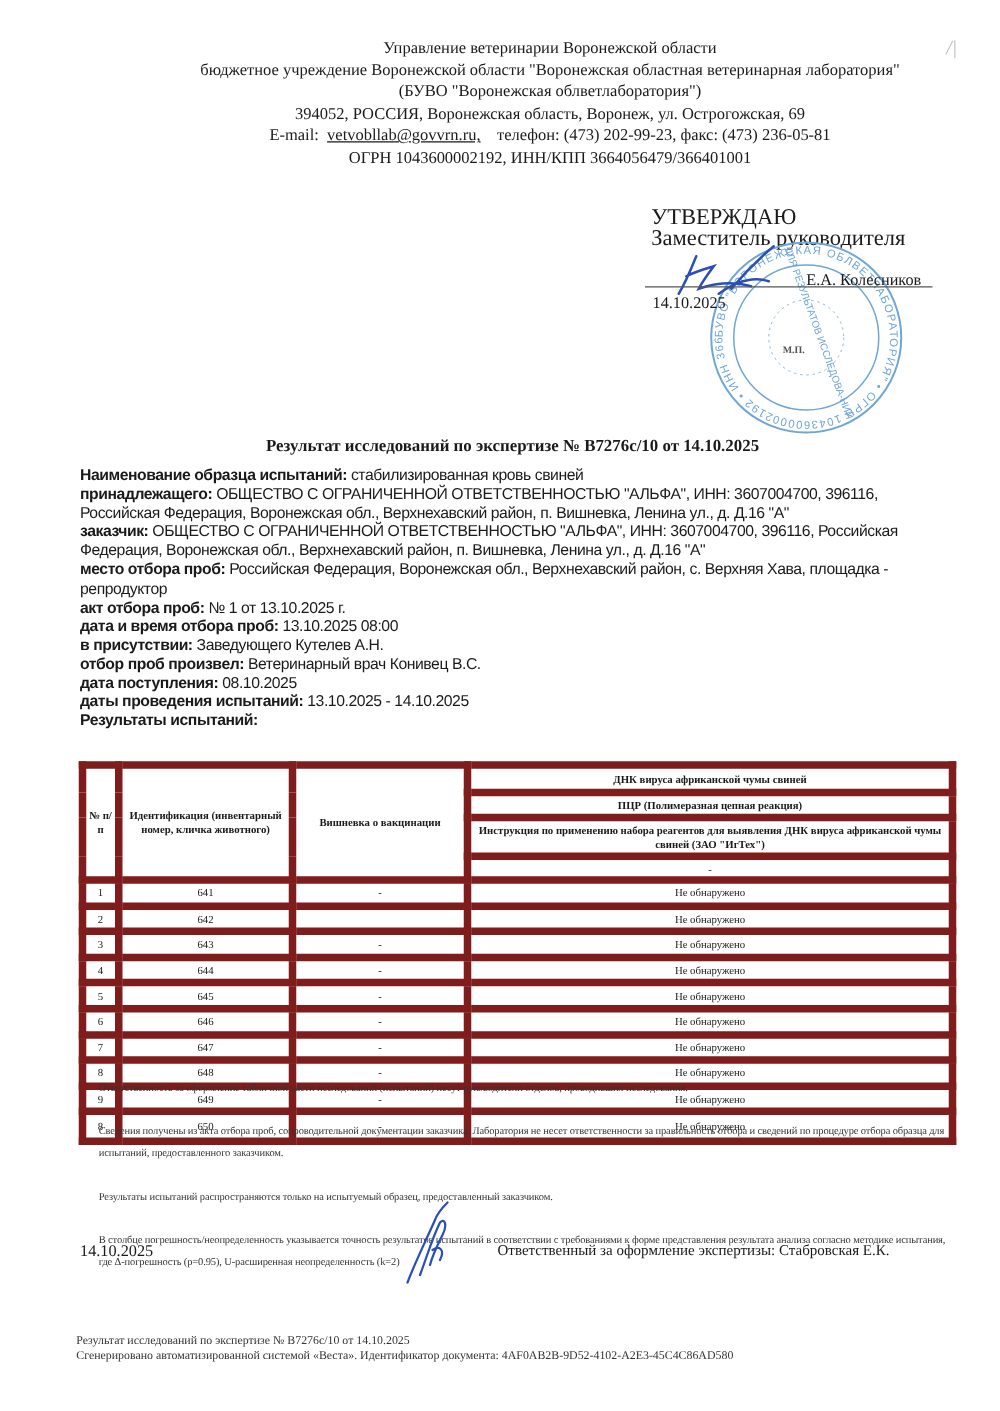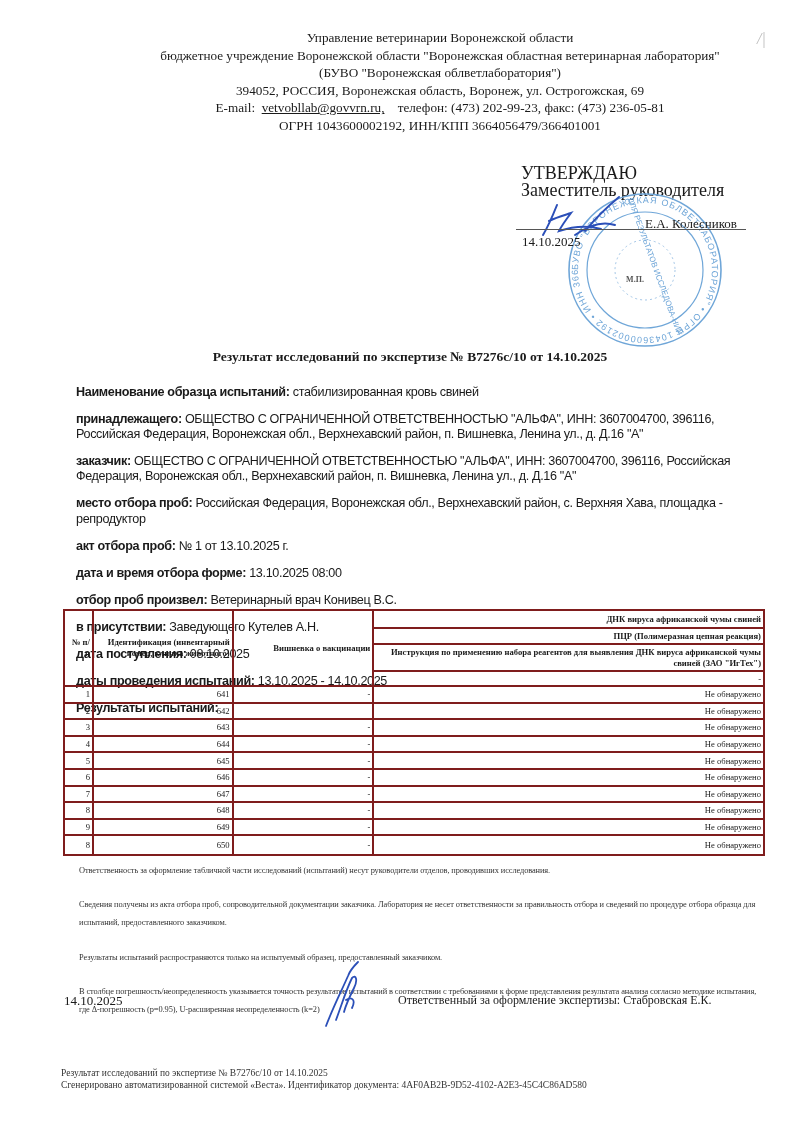--- a/index.html
+++ b/index.html
@@ -16,25 +16,25 @@
   .approver-name { left:645px; top:216px; font-size:13px; }
   .approve-date { left:522px; top:234px; font-size:13px; }
   .stamp { left:565px; top:190px; width:160px; height:160px; }
   .sig1 { left:535px; top:195px; width:110px; height:45px; }
 
   .title { left:0; width:820px; top:349px; text-align:center; font-weight:bold; font-size:13.5px; }
 
   .info { left:64px; top:373px; width:705px; font-size:12.6px; line-height:15.1px;
           font-family:"Liberation Sans", "DejaVu Sans", sans-serif; letter-spacing:-0.35px; }
   .info .lbl { font-weight:bold; }
-  .info p { margin:12px; }
+  .info p { margin:0; }
 
   table.res { position:absolute; left:63px; top:609px; width:702px; border-collapse:collapse;
               font-size:8.6px; font-family:"Liberation Serif", serif; }
-  table.res td { border:2px solid #7f1d1d; text-align:right; padding:0 2px;margin-left:40px; }
+  table.res td { border:6px solid #7f1d1d; text-align:center; padding:0 2px;margin-left:40px; }
   table.res .h { font-weight:bold; line-height:11px; }
   table.res tr.r td { height:14.6px; }
   table.res tr.r td.last { height:18px; }
 
   .notes { left:63px; top:846px; width:710px; font-size:8.4px; line-height:18.2px;
            font-family:"Liberation Serif", serif; color:#333; letter-spacing:-0.1px; }
   .notes p { margin:16px; }
 
   .foot-date { left:64px; top:993px; font-size:13px; }
   .foot-resp { left:398px; top:993px; font-size:12px; }
@@ -87,23 +87,23 @@
 <div class="abs approve-date">14.10.2025</div>
 
 <div class="abs title">Результат исследований по экспертизе № B7276с/10 от 14.10.2025</div>
 
 <div class="abs info" id="info">
     <p><span class="lbl">Наименование образца испытаний:</span><span> стабилизированная кровь свиней</span></p>
     <p><span class="lbl">принадлежащего:</span><span> ОБЩЕСТВО С ОГРАНИЧЕННОЙ ОТВЕТСТВЕННОСТЬЮ "АЛЬФА", ИНН: 3607004700, 396116, Российская Федерация, Воронежская обл., Верхнехавский район, п. Вишневка, Ленина ул., д. Д.16 "А"</span></p>
     <p><span class="lbl">заказчик:</span><span> ОБЩЕСТВО С ОГРАНИЧЕННОЙ ОТВЕТСТВЕННОСТЬЮ "АЛЬФА", ИНН: 3607004700, 396116, Российская Федерация, Воронежская обл., Верхнехавский район, п. Вишневка, Ленина ул., д. Д.16 "А"</span></p>
     <p><span class="lbl">место отбора проб:</span><span> Российская Федерация, Воронежская обл., Верхнехавский район, с. Верхняя Хава, площадка - репродуктор</span></p>
     <p><span class="lbl">акт отбора проб:</span><span> № 1 от 13.10.2025 г.</span></p>
-    <p><span class="lbl">дата и время отбора форме:</span><span> 13.10.2025 08:00</span></p>
+    <p><span class="lbl">дата и время отбора проб:</span><span> 13.10.2025 08:00</span></p>
+    <p><span class="lbl">в присутствии:</span><span> Заведующего Кутелев А.Н.</span></p>
     <p><span class="lbl">отбор проб произвел:</span><span> Ветеринарный врач Конивец В.С.</span></p>
-    <p><span class="lbl">в присутствии:</span><span> Заведующего Кутелев А.Н.</span></p>
     <p><span class="lbl">дата поступления:</span><span> 08.10.2025</span></p>
     <p><span class="lbl">даты проведения испытаний:</span><span> 13.10.2025 - 14.10.2025</span></p>
     <p><span class="lbl">Результаты испытаний:</span><span></span></p>
   </div>
 
 <table class="res">
   <colgroup>
     <col style="width:29px">
       <col style="width:140px">
       <col style="width:141px">

